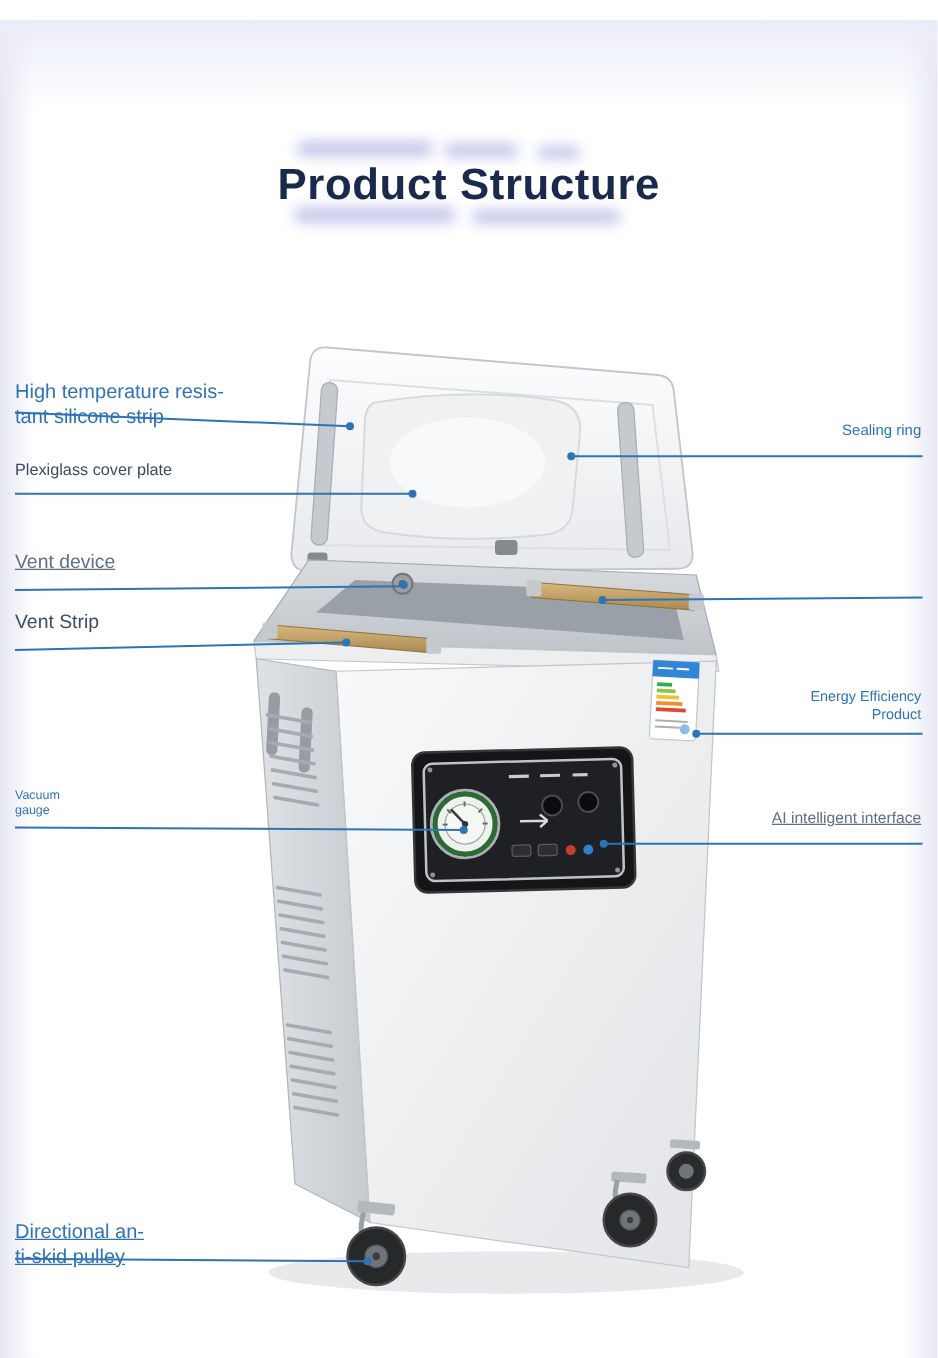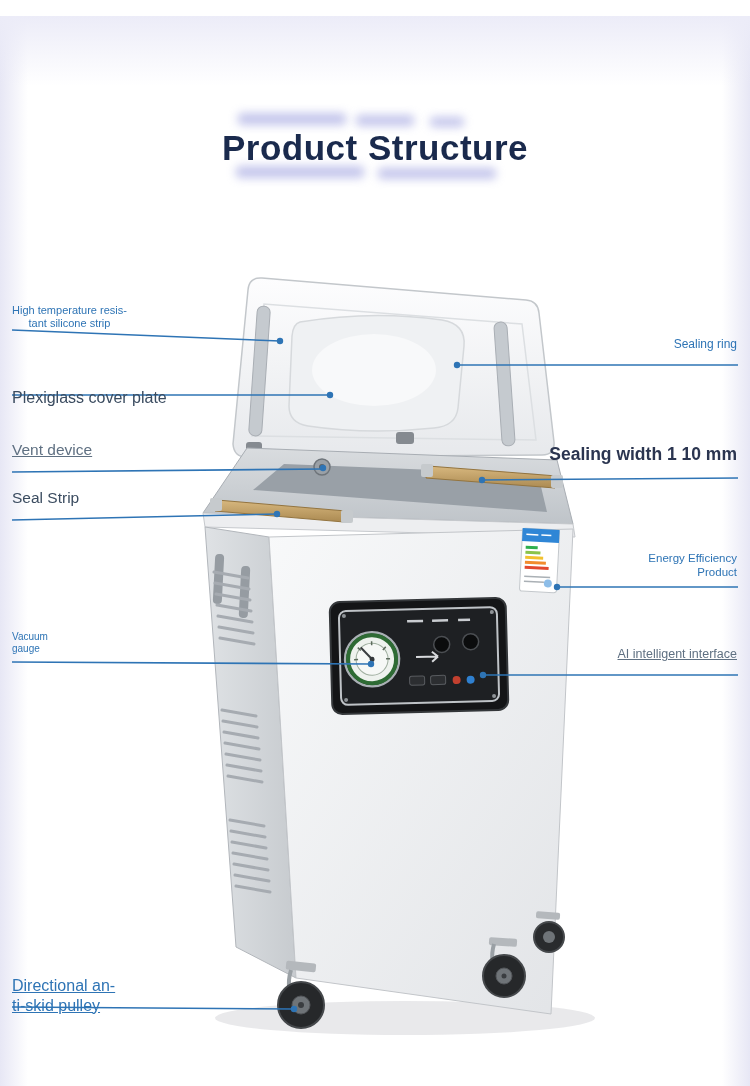--- a/index.html
+++ b/index.html
@@ -173,30 +173,29 @@
         <circle cx="457" cy="349" r="3.2" stroke="none"></circle>
       <line x1="738" y1="462" x2="482" y2="464"></line>
         <circle cx="482" cy="464" r="3.2" stroke="none"></circle>
       <line x1="738" y1="571" x2="557" y2="571"></line>
         <circle cx="557" cy="571" r="3.2" stroke="none"></circle>
       <line x1="738" y1="659" x2="483" y2="659"></line>
         <circle cx="483" cy="659" r="3.2" stroke="none"></circle>
     </g>
   </svg>
 
-  <div class="callout c-blue" style="left:12px;top:288px;font-size:11px;text-align:center;">High temperature resis-
+  <div class="callout c-blue" style="left:12px;top:288px;font-size:16px;">High temperature resis-
 tant silicone strip</div>
-  <div class="callout c-slate" style="left:12px;top:372px;font-size:16px;">Plexiglass cover plate</div>
+  <div class="callout c-slate" style="left:12px;top:352px;font-size:13px;">Plexiglass cover plate</div>
   <div class="callout c-gray" style="left:12px;top:425px;font-size:15.5px;">Vent device</div>
-  <div class="callout c-slate" style="left:12px;top:473px;font-size:15.5px;">Seal Strip</div>
+  <div class="callout c-slate" style="left:12px;top:473px;font-size:15.5px;">Vent Strip</div>
   <div class="callout c-blue" style="left:12px;top:615px;font-size:10px;">Vacuum
 gauge</div>
   <div class="callout c-blue" style="left:12px;top:960px;font-size:16px;text-decoration:underline;">Directional an-
 ti-skid pulley</div>
 
   <div class="callout right c-blue" style="top:321px;font-size:12px;">Sealing ring</div>
-  <div class="callout right c-navy" style="top:428px;font-size:17.5px;">Sealing width 1 10 mm</div>
   <div class="callout right c-blue" style="top:535px;font-size:11.5px;text-align:right;">Energy Efficiency
 Product</div>
   <div class="callout right c-gray" style="top:631px;font-size:12.5px;">AI intelligent interface</div>
 
   <div class="bottom-strip"></div>
 </div>
 
 </body></html>

